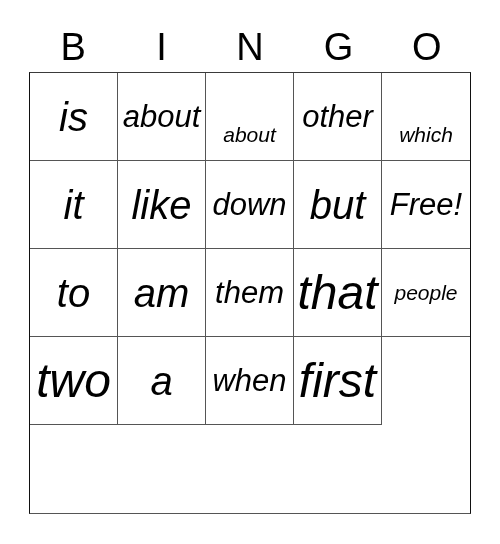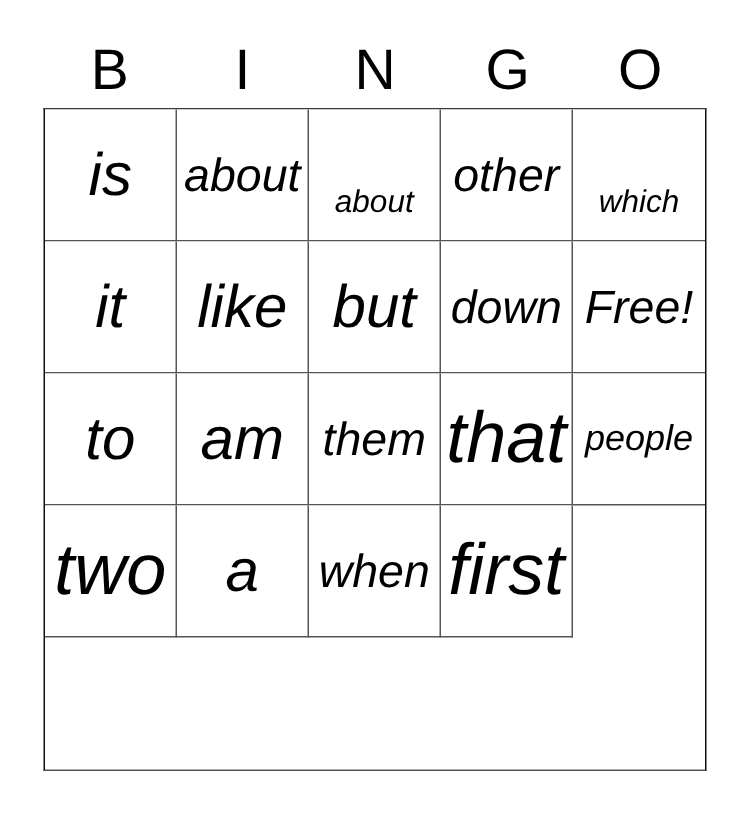--- a/index.html
+++ b/index.html
@@ -73,21 +73,21 @@
     line-height: 1;
     white-space: nowrap;
     color: #000000;
     font-style: italic;
   }
   
   .s-xl { font-size: 40px; }
   .s-lg { font-size: 48px; }
   .s-md { font-size: 31px; }
   .s-sm { font-size: 21px; margin-top: 36px; }
-  .s-xs { font-size: 24px; }
+  .s-xs { font-size: 21px; }
 </style>
 </head>
 <body>
 
 <div id="card">
 
   <div id="header-row">
     <div class="header-cell">B</div>
     <div class="header-cell">I</div>
     <div class="header-cell">N</div>
@@ -114,24 +114,24 @@
         <span class="cell-text s-sm">which</span>
       </div>
     <div class="cell">
         <span class="cell-text s-xl">it</span>
       </div>
     <div class="cell">
         <span class="cell-text s-xl">like</span>
       </div>
 
     <div class="cell">
-        <span class="cell-text s-xl">but</span>
+        <span class="cell-text s-md">down</span>
       </div>
     <div class="cell">
-        <span class="cell-text s-md">down</span>
+        <span class="cell-text s-xl">but</span>
       </div>
     <div class="cell">
         <span class="cell-text s-md">Free!</span>
       </div>
     <div class="cell">
         <span class="cell-text s-xl">to</span>
       </div>
     <div class="cell">
         <span class="cell-text s-xl">am</span>
       </div>

